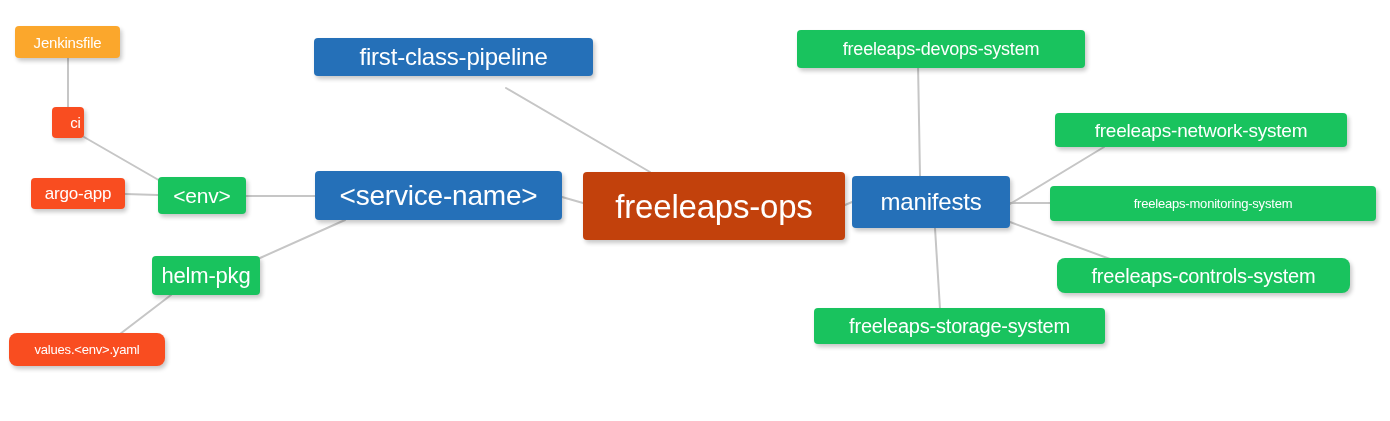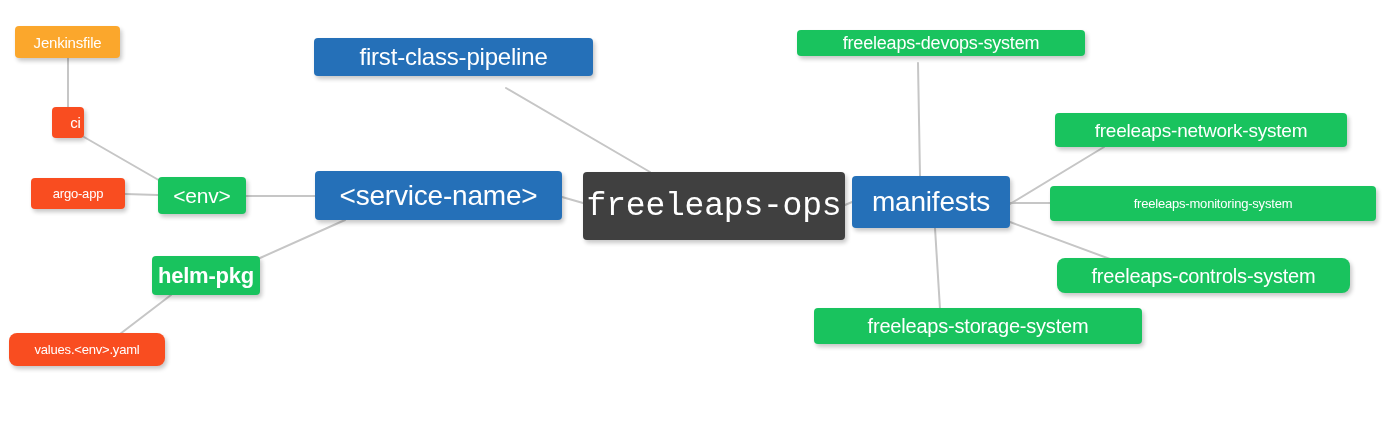--- a/index.html
+++ b/index.html
@@ -30,21 +30,21 @@
     align-items: center;
     justify-content: center;
     color: #ffffff;
     border-radius: 4px;
     white-space: nowrap;
     line-height: 1;
     box-shadow: 2px 3px 4px rgba(0,0,0,0.22);
     letter-spacing: -0.2px;
     user-select: none;
   }
-  .n-root  { background: #404040; font-family: Liberation Mono, monospace; }
+  .n-root  { background: #c2410c; }
   .n-blue  { background: #2570b8; }
   .n-green { background: #19c35e; }
   .n-orange{ background: #fba72c; }
   .n-red   { background: #f94d20; }
 </style>
 </head>
 <body>
 
 <div id="canvas">
   <svg id="edges" viewBox="0 0 1390 421" width="1390" height="421" xmlns="http://www.w3.org/2000/svg">
@@ -63,53 +63,53 @@
       <line x1="1010" y1="222" x2="1110" y2="259" stroke="#c6c6c6" stroke-width="2" stroke-linecap="round"></line>
       <line x1="935" y1="228" x2="940" y2="309" stroke="#c6c6c6" stroke-width="2" stroke-linecap="round"></line>
     </svg>
   <div id="node-layer">
       <div class="node n-orange" style="left: 15px; top: 26px; width: 105px; height: 32px; font-size: 15px;">
         <span>Jenkinsfile</span>
       </div>
       <div class="node n-red" style="left: 52px; top: 107px; width: 32px; height: 31px; font-size: 15px; padding-left: 15px;">
         <span>ci</span>
       </div>
-      <div class="node n-red" style="left: 31px; top: 178px; width: 94px; height: 31px; font-size: 13px;">
+      <div class="node n-red" style="left: 31px; top: 178px; width: 94px; height: 31px; font-size: 17px;">
         <span>argo-app</span>
       </div>
       <div class="node n-green" style="left: 158px; top: 177px; width: 88px; height: 37px; font-size: 21px;">
         <span>&lt;env&gt;</span>
       </div>
       <div class="node n-red" style="left: 9px; top: 333px; width: 156px; height: 33px; font-size: 13px; border-radius: 8px;">
         <span>values.&lt;env&gt;.yaml</span>
       </div>
-      <div class="node n-green" style="left: 152px; top: 256px; width: 108px; height: 39px; font-size: 22px; font-weight: bold;">
+      <div class="node n-green" style="left: 152px; top: 256px; width: 108px; height: 39px; font-size: 22px;">
         <span>helm-pkg</span>
       </div>
       <div class="node n-blue" style="left: 315px; top: 171px; width: 247px; height: 49px; font-size: 28px; text-align: center;">
         <span>&lt;service-name&gt;</span>
       </div>
       <div class="node n-blue" style="left: 314px; top: 38px; width: 279px; height: 38px; font-size: 24px;">
         <span>first-class-pipeline</span>
       </div>
       <div class="node n-root" style="left: 583px; top: 172px; width: 262px; height: 68px; font-size: 33px;">
         <span>freeleaps-ops</span>
       </div>
-      <div class="node n-blue" style="left: 852px; top: 176px; width: 158px; height: 52px; font-size: 28px;">
+      <div class="node n-blue" style="left: 852px; top: 176px; width: 158px; height: 52px; font-size: 24px;">
         <span>manifests</span>
       </div>
-      <div class="node n-green" style="left: 797px; top: 30px; width: 288px; height: 26px; font-size: 18px;">
+      <div class="node n-green" style="left: 797px; top: 30px; width: 288px; height: 38px; font-size: 18px;">
         <span>freeleaps-devops-system</span>
       </div>
       <div class="node n-green" style="left: 1055px; top: 113px; width: 292px; height: 34px; font-size: 19px;">
         <span>freeleaps-network-system</span>
       </div>
       <div class="node n-green" style="left: 1050px; top: 186px; width: 326px; height: 35px; font-size: 13px;">
         <span>freeleaps-monitoring-system</span>
       </div>
       <div class="node n-green" style="left: 1057px; top: 258px; width: 293px; height: 35px; font-size: 20px; border-radius: 8px;">
         <span>freeleaps-controls-system</span>
       </div>
-      <div class="node n-green" style="left: 814px; top: 308px; width: 328px; height: 36px; font-size: 20px;">
+      <div class="node n-green" style="left: 814px; top: 308px; width: 291px; height: 36px; font-size: 20px;">
         <span>freeleaps-storage-system</span>
       </div>
     </div>
 </div>
 
 </body></html>

